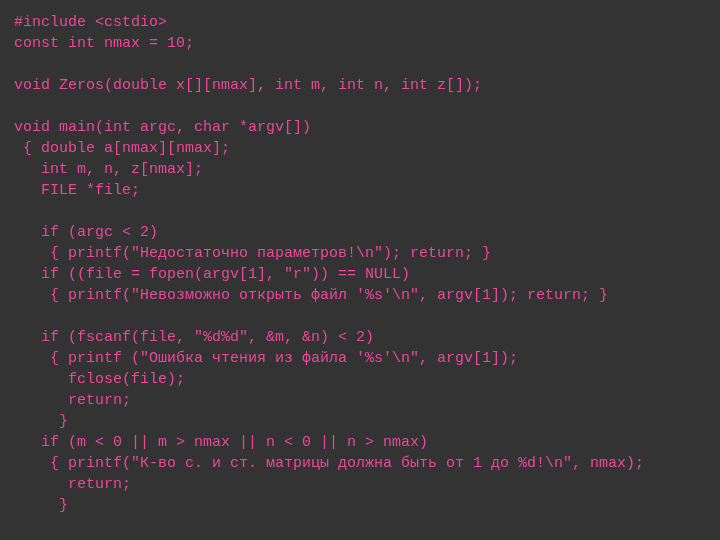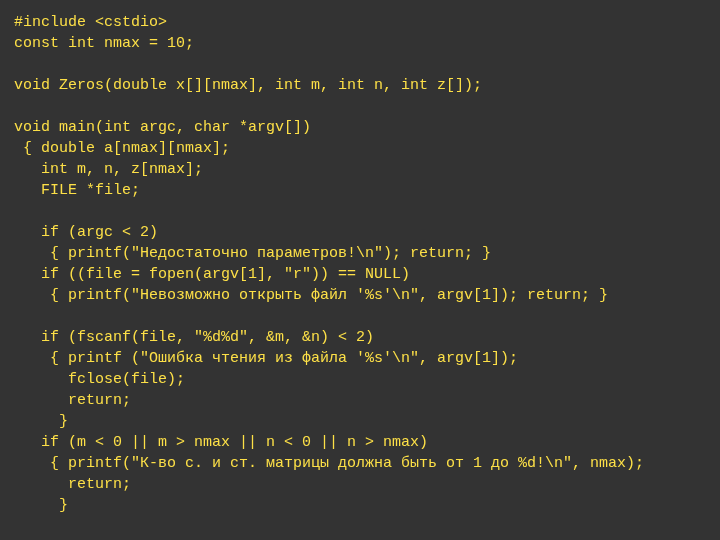--- a/index.html
+++ b/index.html
@@ -15,21 +15,21 @@
     height: 540px;
     background: #333333;
     box-sizing: border-box;
     padding: 12px 14px;
   }
   pre.code {
     margin: 0;
     font-family: "Consolas", "Courier New", monospace;
     font-size: 15px;
     line-height: 21px;
-    color: #fde047;
+    color: #ec4899;
     white-space: pre;
   }
 </style>
 </head>
 <body>
 
 <div class="slide">
   <pre class="code">#include &lt;cstdio&gt;
 const int nmax = 10;
 

